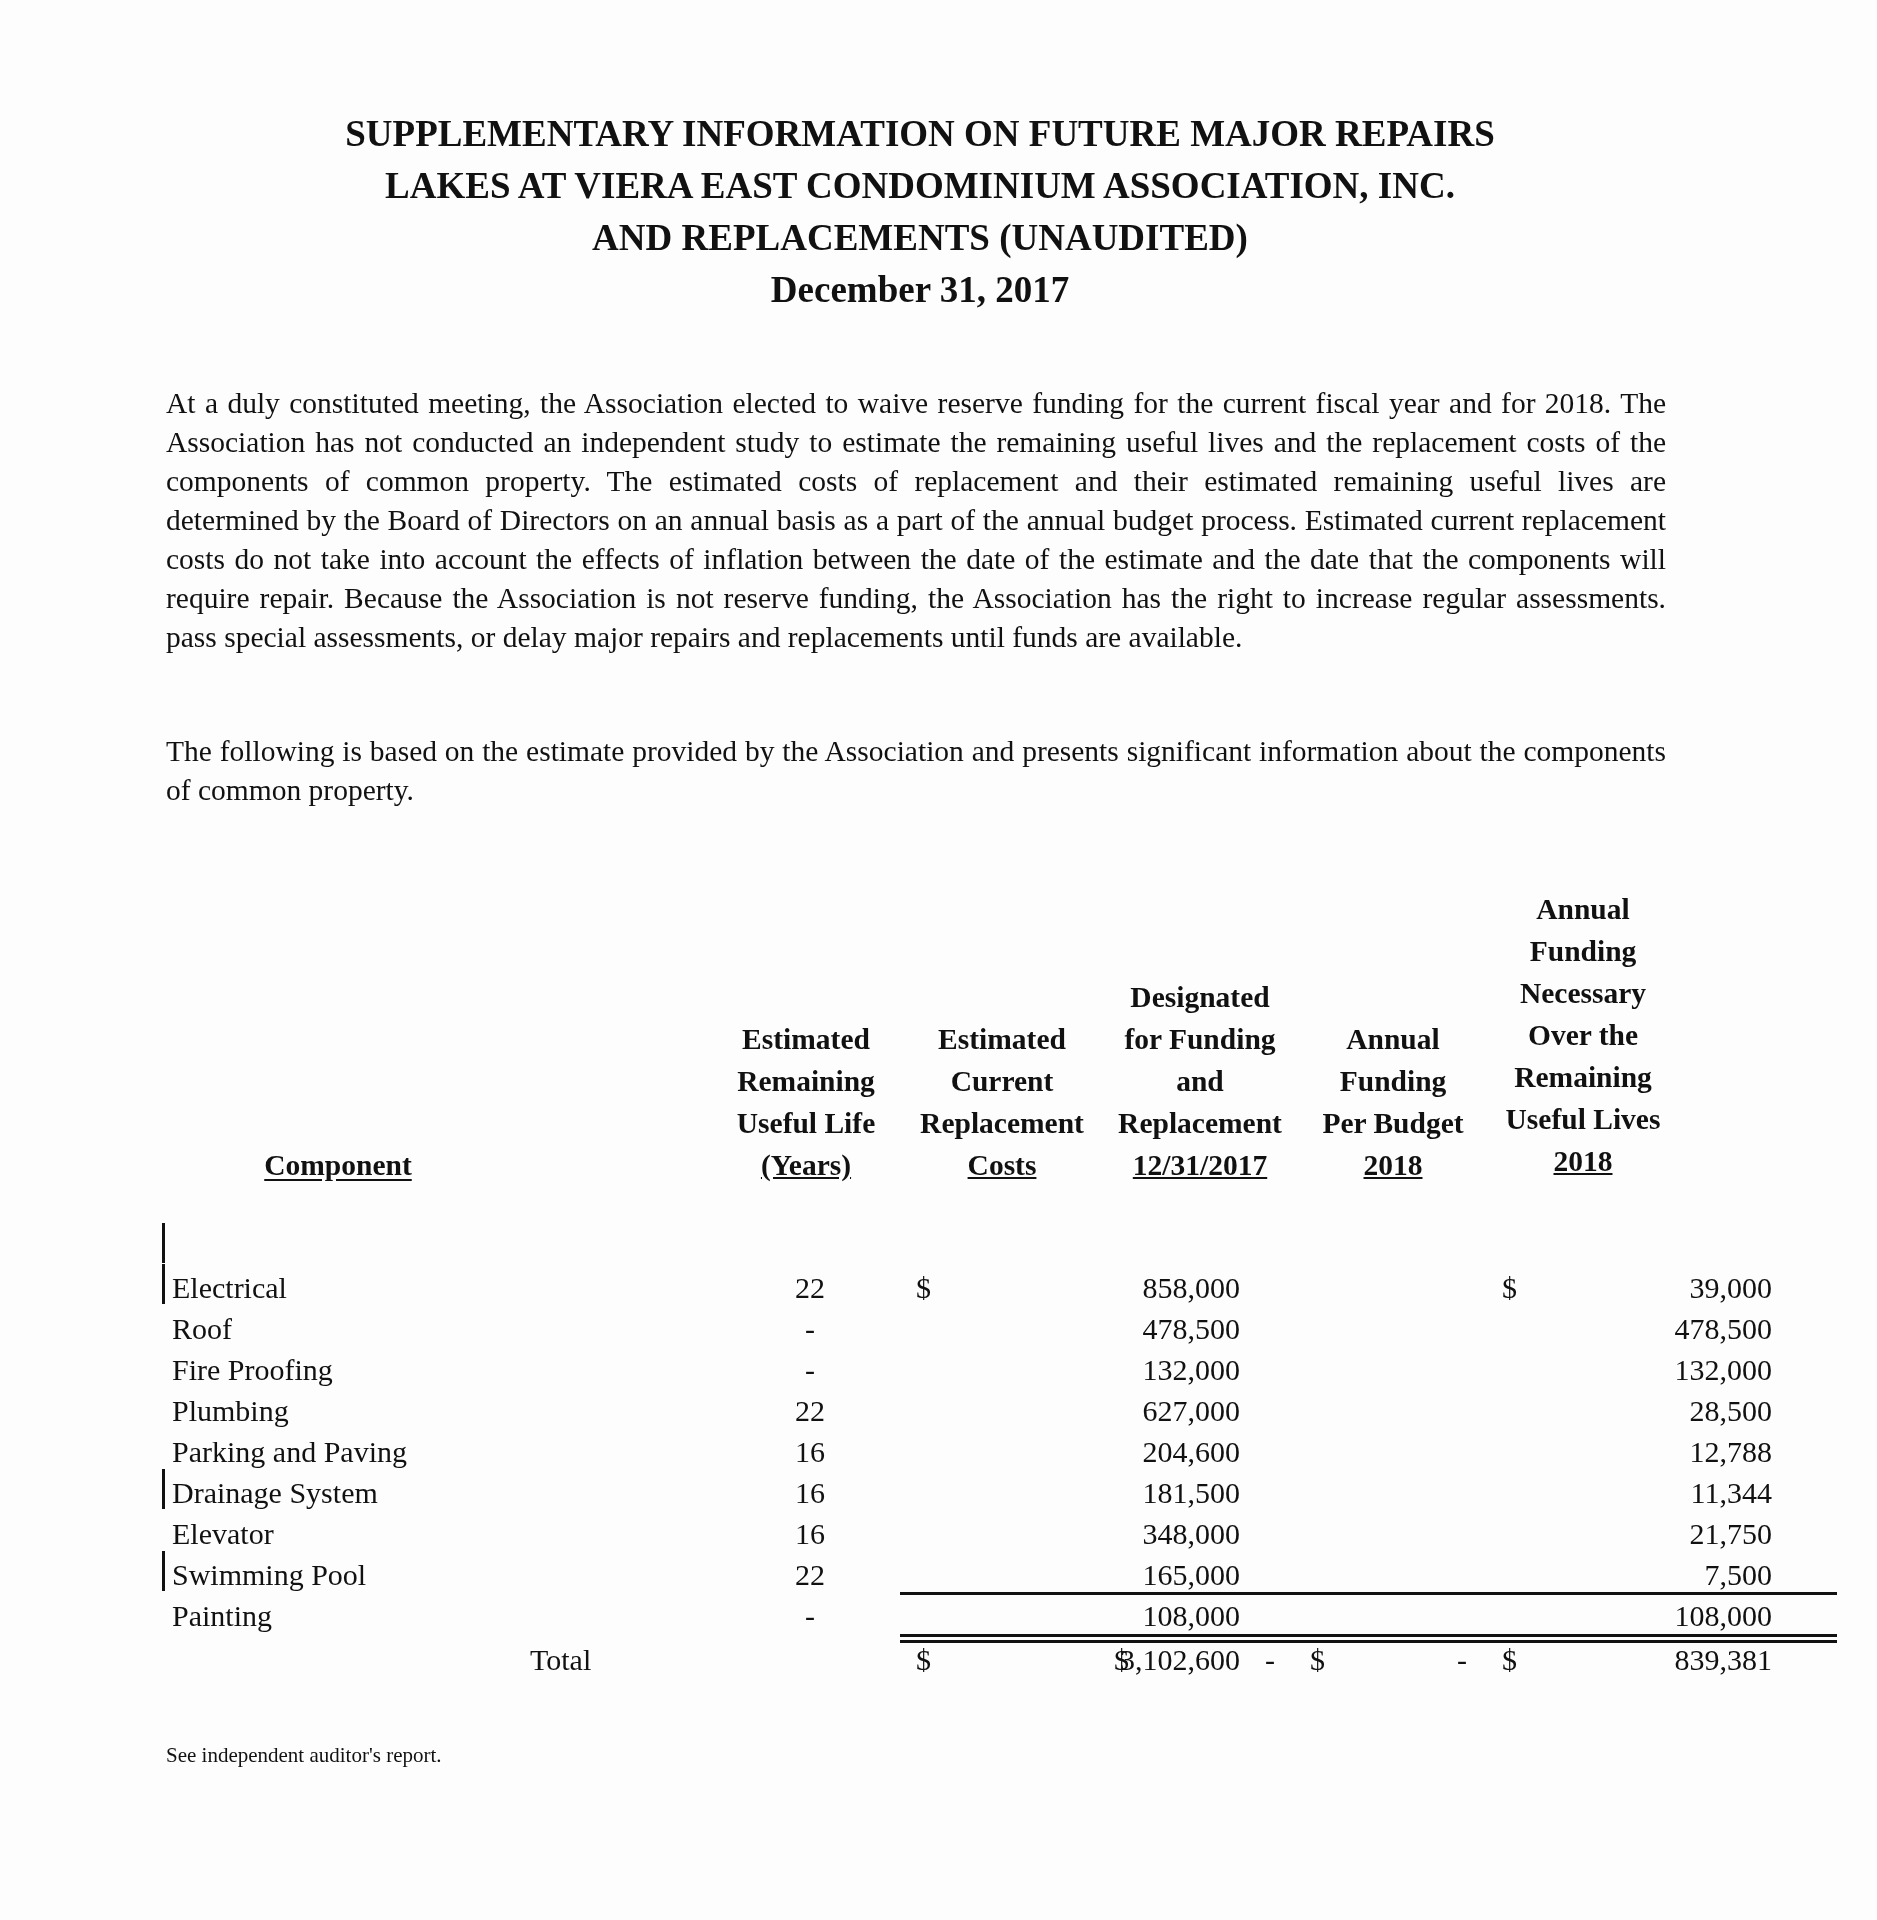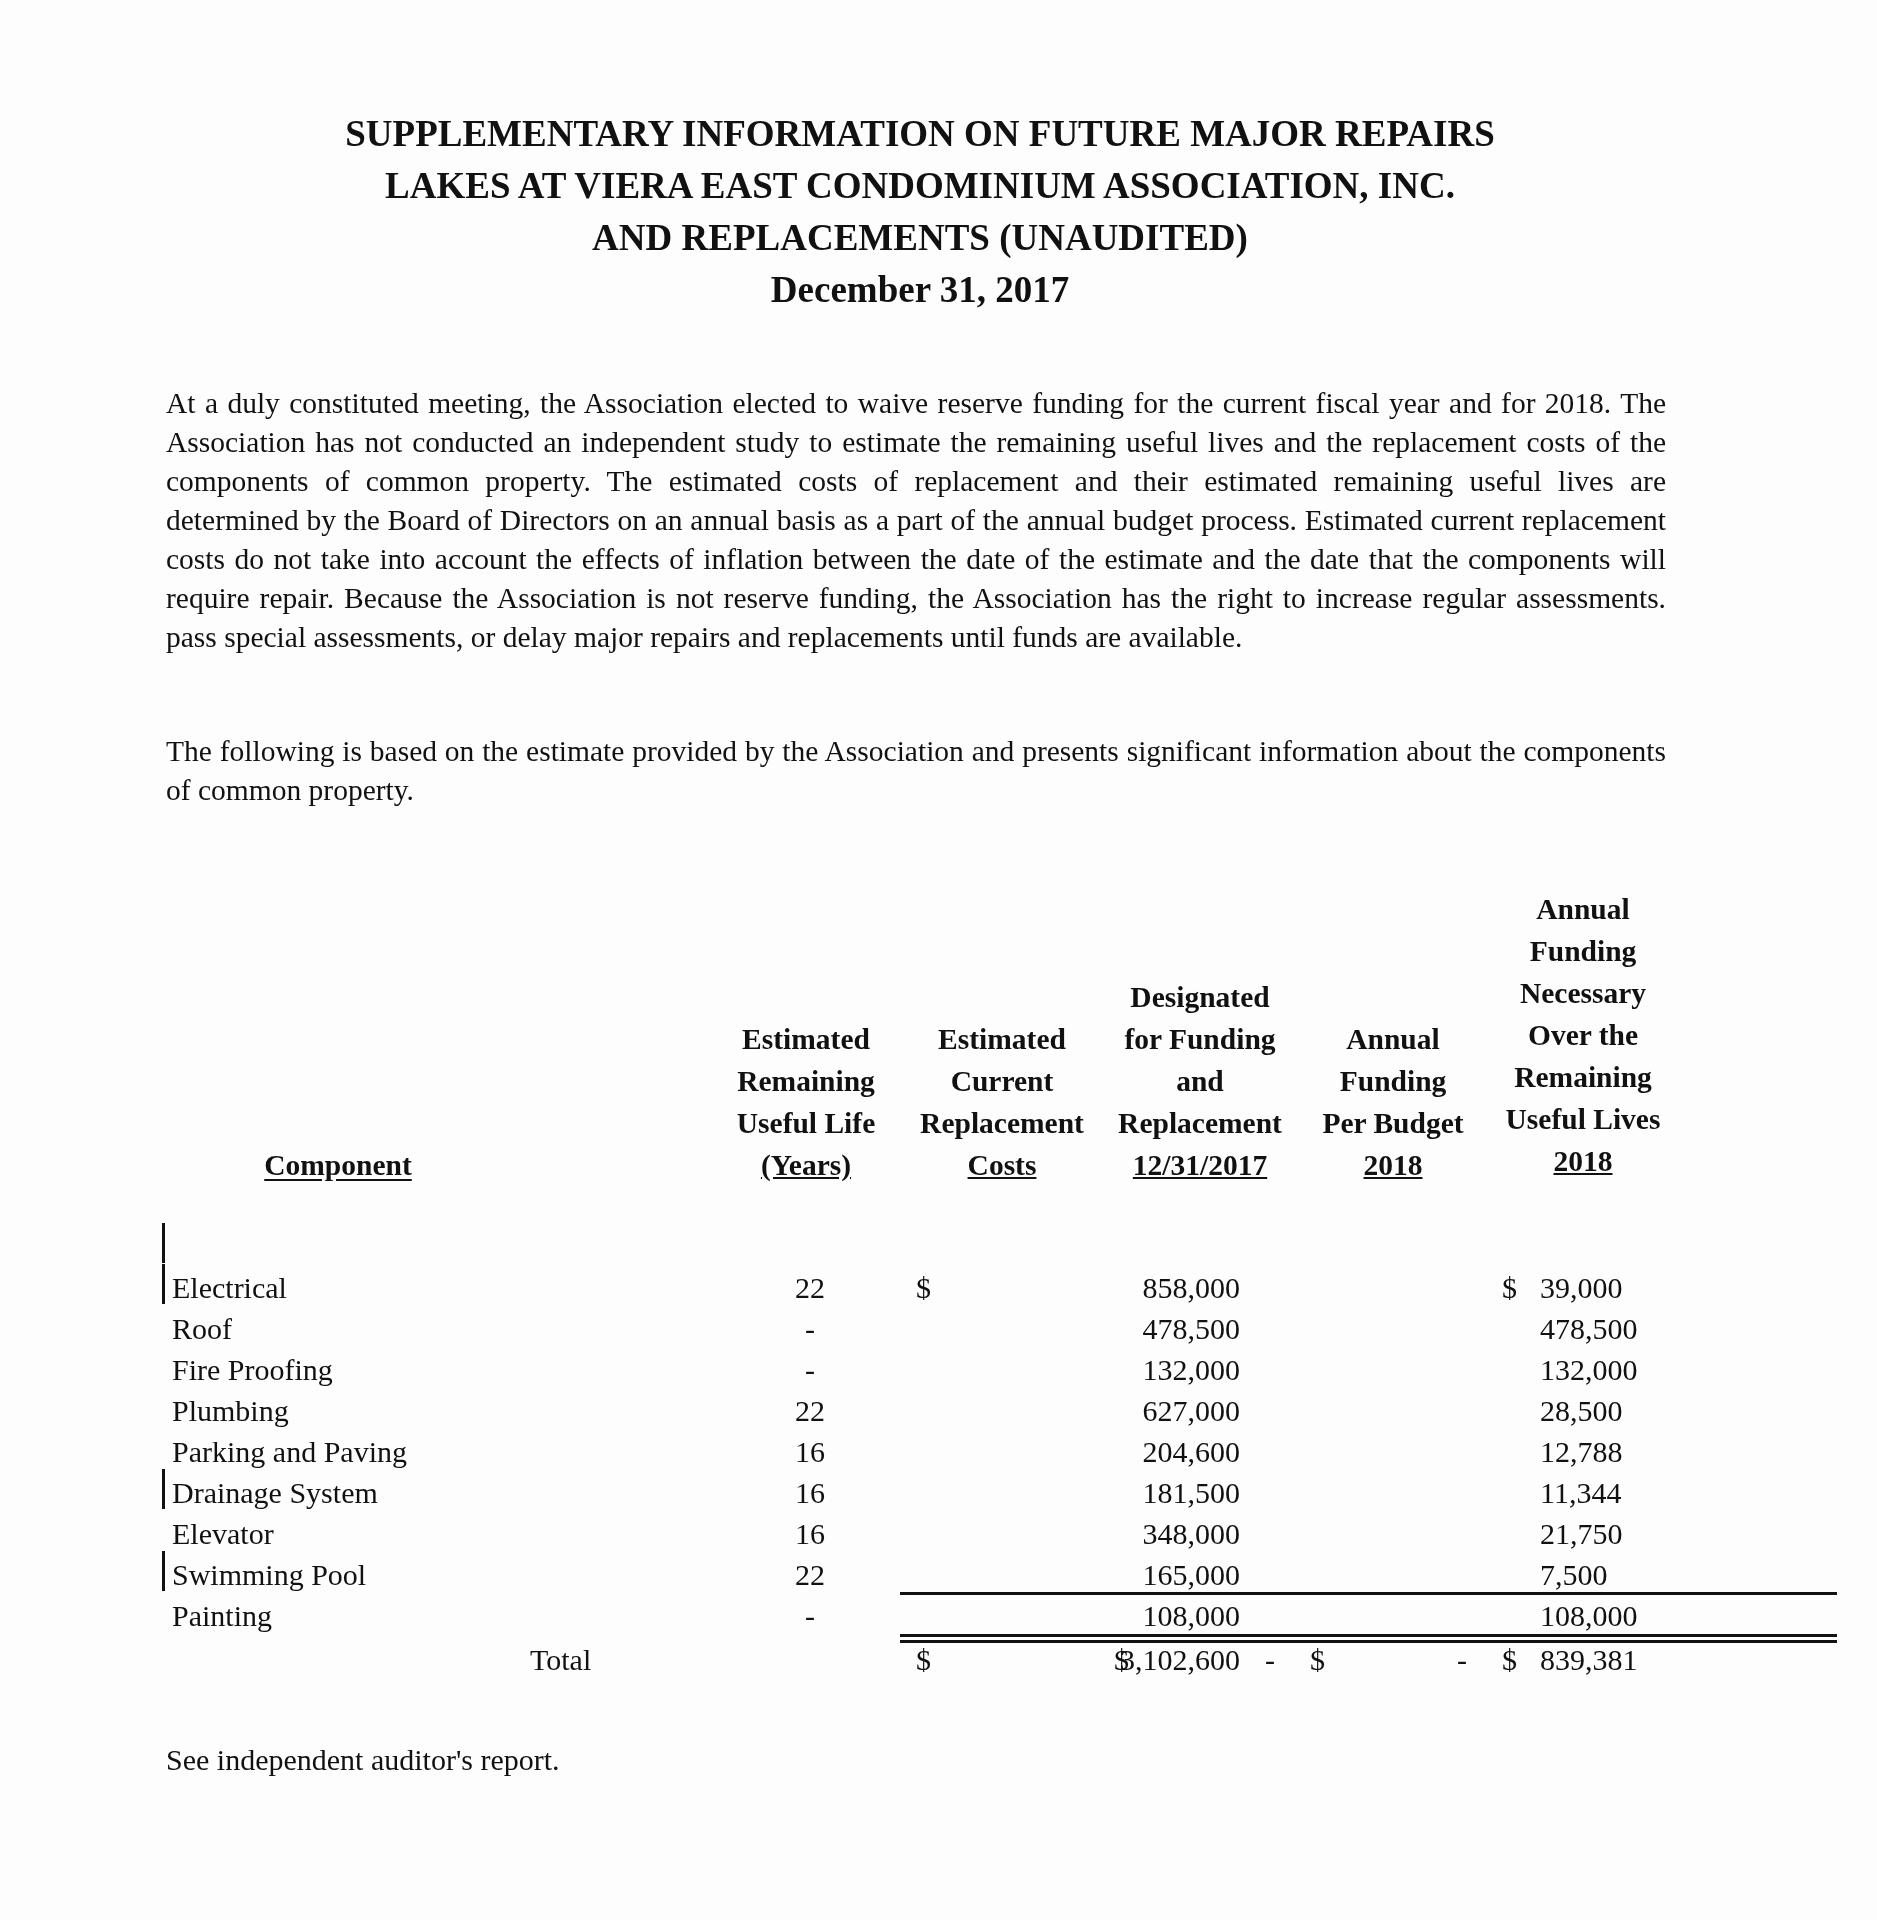--- a/index.html
+++ b/index.html
@@ -29,29 +29,29 @@
 
   .rows { position: absolute; left: 160px; top: 1223px; }
   .row { position: absolute; left: 0; height: 41px; font-size: 30px; line-height: 41px; white-space: nowrap; }
   .cell { position: absolute; top: 0; margin-top: 44px; }
   .comp { left: 12px; }
   .bar { position: absolute; left: 2px; top: 0; width: 3px; height: 40px; background: #111; }
   .life { left: 620px; width: 60px; text-align: center; }
   .dollar1 { left: 756px; }
   .cost { left: 780px; width: 300px; text-align: right; }
   .dollar4 { left: 1342px; }
-  .need { left: 1380px; width: 300px; text-align: left; }
+  .need { left: 1312px; width: 300px; text-align: right; }
   .dollar2 { left: 954px; }
   .dash2 { left: 1105px; }
   .dollar3 { left: 1150px; }
   .dash3 { left: 1297px; }
   .total-label { left: 370px; }
 
   .line { position: absolute; background: #111; height: 3px; }
-  .footer { position: absolute; left: 166px; top: 1743px; font-size: 30px; text-align: right; }
+  .footer { position: absolute; left: 166px; top: 1743px; font-size: 21px; text-align: right; }
 </style>
 </head>
 <body>
 
 <div class="title-block">
   <div>SUPPLEMENTARY INFORMATION ON FUTURE MAJOR REPAIRS</div>
   <div>LAKES AT VIERA EAST CONDOMINIUM ASSOCIATION, INC.</div>
   <div>AND REPLACEMENTS (UNAUDITED)</div>
   <div>December 31, 2017</div>
 </div>

